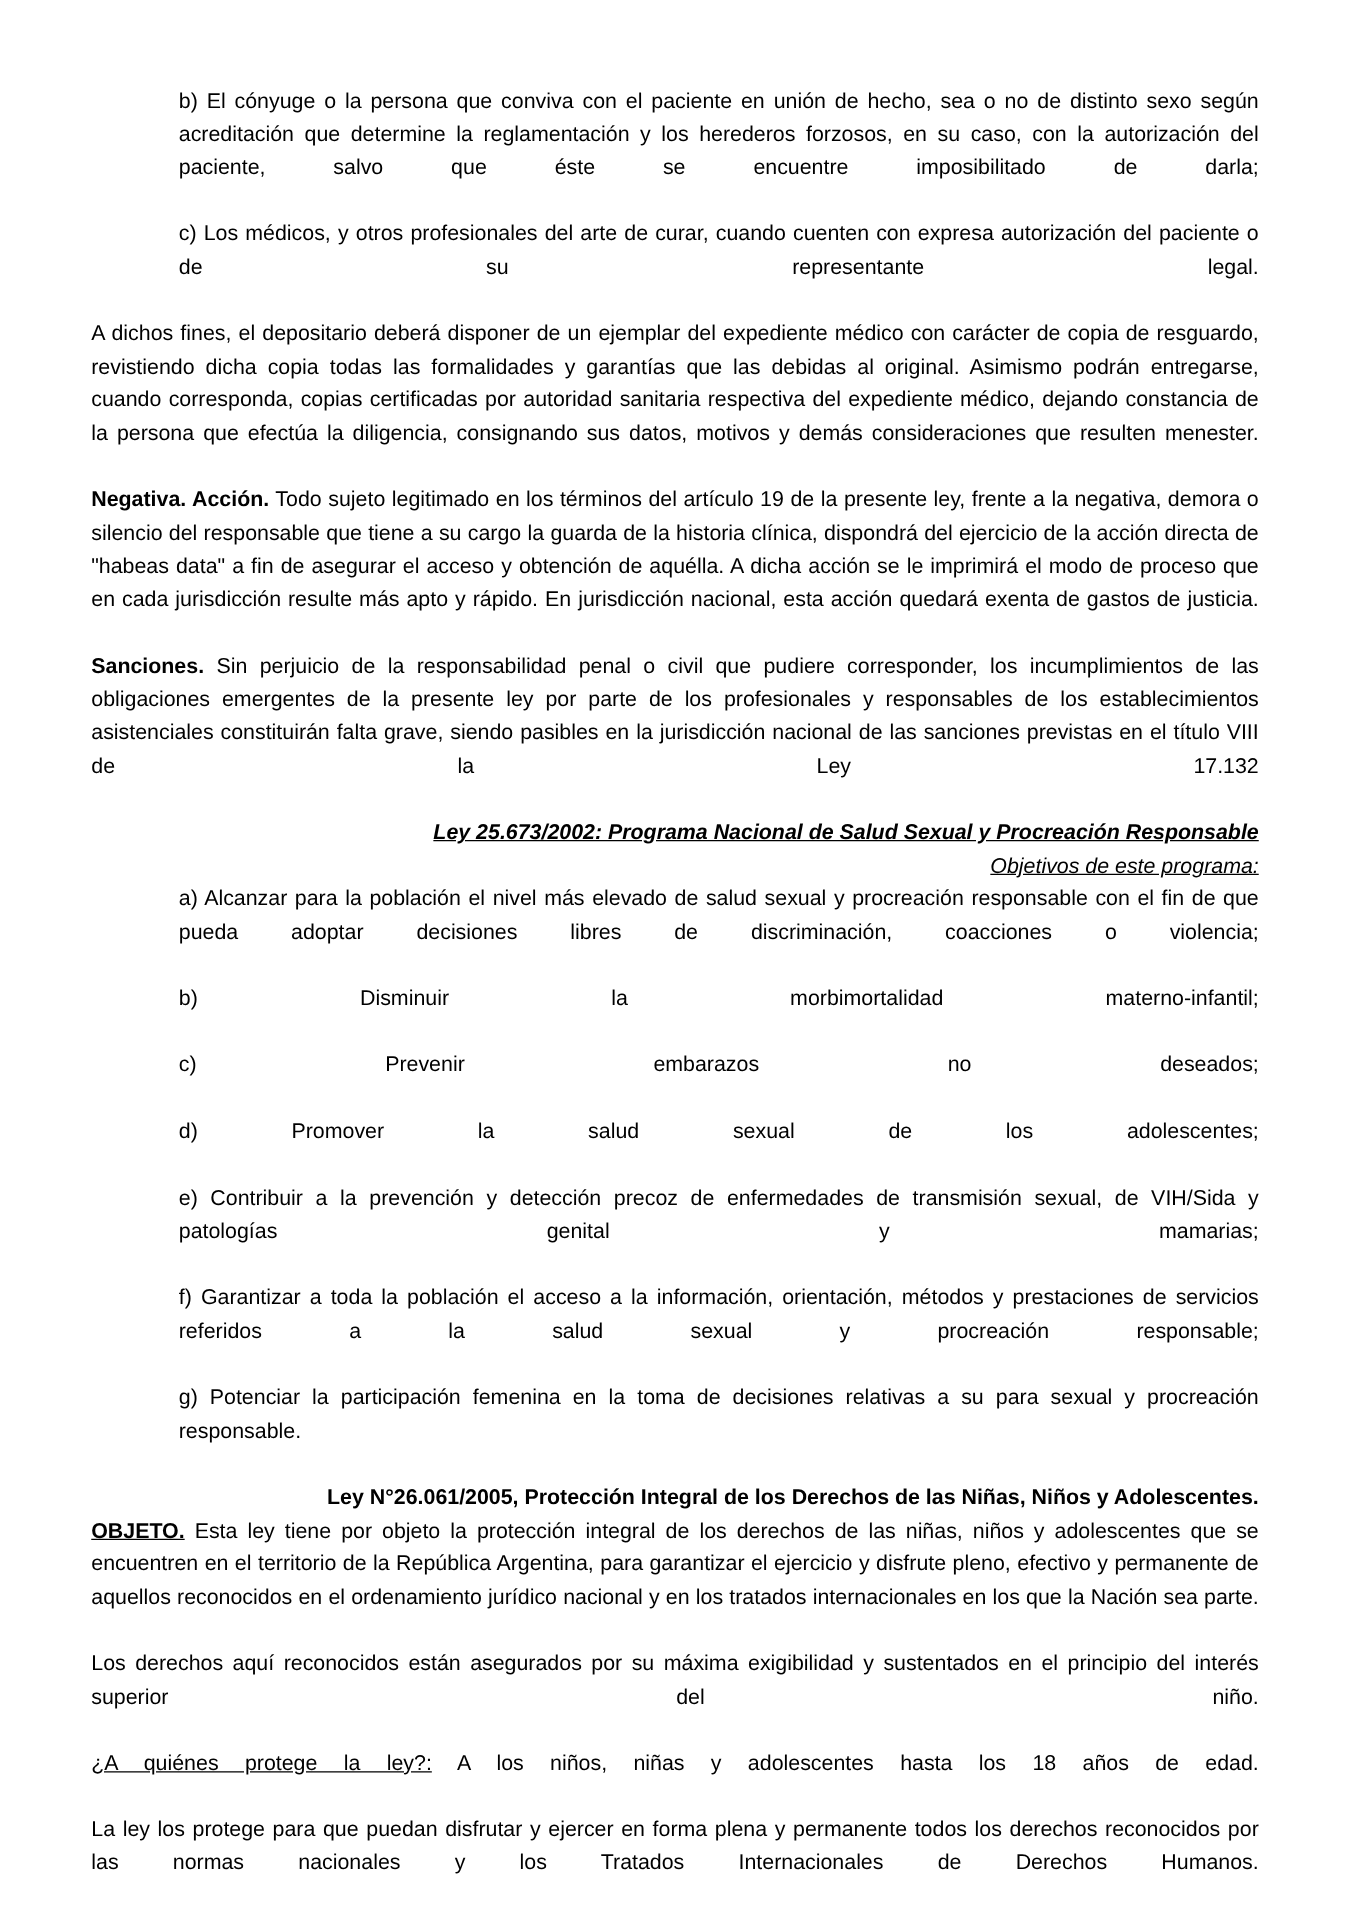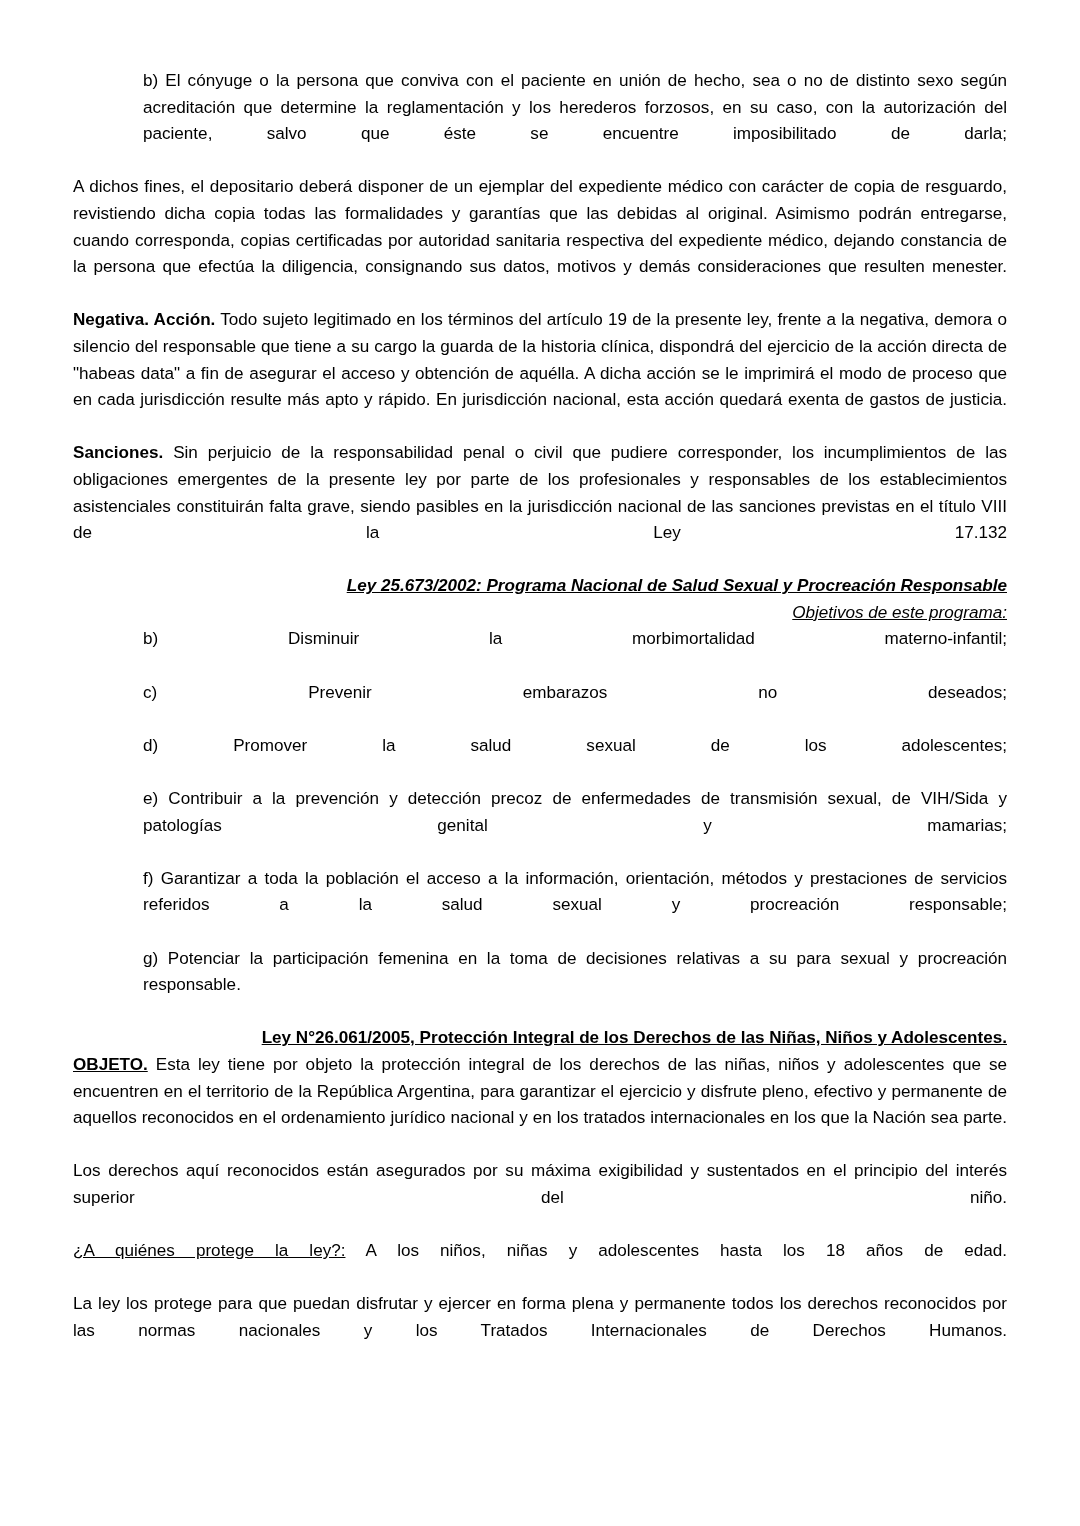--- a/index.html
+++ b/index.html
@@ -58,21 +58,20 @@
     font-weight: bold;
     font-style: italic;
     text-decoration: underline;
   }
   .i-u {
     font-style: italic;
     text-decoration: underline;
   }
   .b-u {
     font-weight: bold;
-    text-decoration: underline;
   }
 
   
   .lead-bold { font-weight: bold; }
   .lead-bold-u { font-weight: bold; text-decoration: underline; }
   
   p.para::after,
   p.lettered::after,
   ul.bullets > li::after {
     content: "";
@@ -81,31 +80,33 @@
   }
 </style>
 </head>
 <body>
 
 <div class="page">
   <div class="doc-body">
 
     <p class="lettered">b) El cónyuge o la persona que conviva con el paciente en unión de hecho, sea o no de distinto sexo según acreditación que determine la reglamentación y los herederos forzosos, en su caso, con la autorización del paciente, salvo que éste se encuentre imposibilitado de darla;</p>
 
+    <p class="lettered">c) Los médicos, y otros profesionales del arte de curar, cuando cuenten con expresa autorización del paciente o de su representante legal.</p>
 
     <p class="para">A dichos fines, el depositario deberá disponer de un ejemplar del expediente médico con carácter de copia de resguardo, revistiendo dicha copia todas las formalidades y garantías que las debidas al original. Asimismo podrán entregarse, cuando corresponda, copias certificadas por autoridad sanitaria respectiva del expediente médico, dejando constancia de la persona que efectúa la diligencia, consignando sus datos, motivos y demás consideraciones que resulten menester.</p>
 
     <p class="para"><span class="lead-bold">Negativa. Acción.</span><span> Todo sujeto legitimado en los términos del artículo 19 de la presente ley, frente a la negativa, demora o silencio del responsable que tiene a su cargo la guarda de la historia clínica, dispondrá del ejercicio de la acción directa de "habeas data" a fin de asegurar el acceso y obtención de aquélla. A dicha acción se le imprimirá el modo de proceso que en cada jurisdicción resulte más apto y rápido. En jurisdicción nacional, esta acción quedará exenta de gastos de justicia.</span></p>
 
     <p class="para"><span class="lead-bold">Sanciones.</span><span> Sin perjuicio de la responsabilidad penal o civil que pudiere corresponder, los incumplimientos de las obligaciones emergentes de la presente ley por parte de los profesionales y responsables de los establecimientos asistenciales constituirán falta grave, siendo pasibles en la jurisdicción nacional de las sanciones previstas en el título VIII de la Ley 17.132</span></p>
 
     <p class="headline bi-u">Ley 25.673/2002:  Programa Nacional de Salud Sexual y Procreación Responsable</p>
 
     <p class="headline i-u">Objetivos de este programa:</p>
 
+    <p class="lettered">a) Alcanzar para la población el nivel más elevado de salud sexual y procreación responsable con el fin de que pueda adoptar decisiones libres de discriminación, coacciones o violencia;</p>
     <p class="lettered">b) Disminuir la morbimortalidad materno-infantil;</p>
     <p class="lettered">c) Prevenir embarazos no deseados;</p>
     <p class="lettered">d) Promover la salud sexual de los adolescentes;</p>
     <p class="lettered">e) Contribuir a la prevención y detección precoz de enfermedades de transmisión sexual, de VIH/Sida y patologías genital y mamarias;</p>
     <p class="lettered">f) Garantizar a toda la población el acceso a la información, orientación, métodos y prestaciones de servicios referidos a la salud sexual y procreación responsable;</p>
     <p class="lettered">g) Potenciar la participación femenina en la toma de decisiones relativas a su para sexual y procreación responsable.</p>
 
 
     <p class="headline b-u">Ley N°26.061/2005, Protección Integral de los Derechos de las Niñas, Niños y Adolescentes.</p>
 

